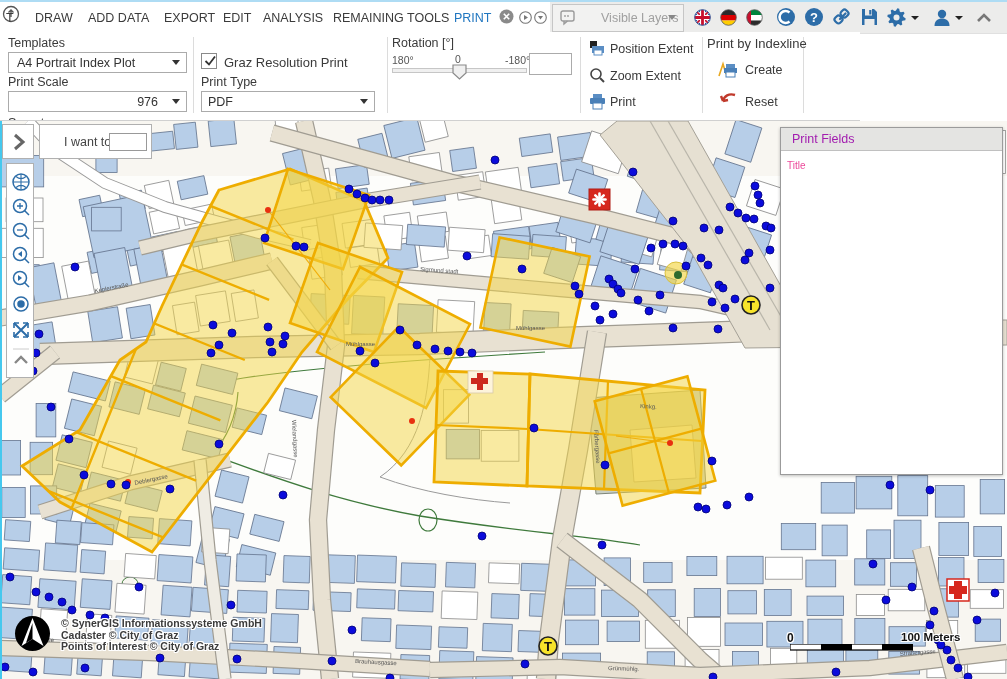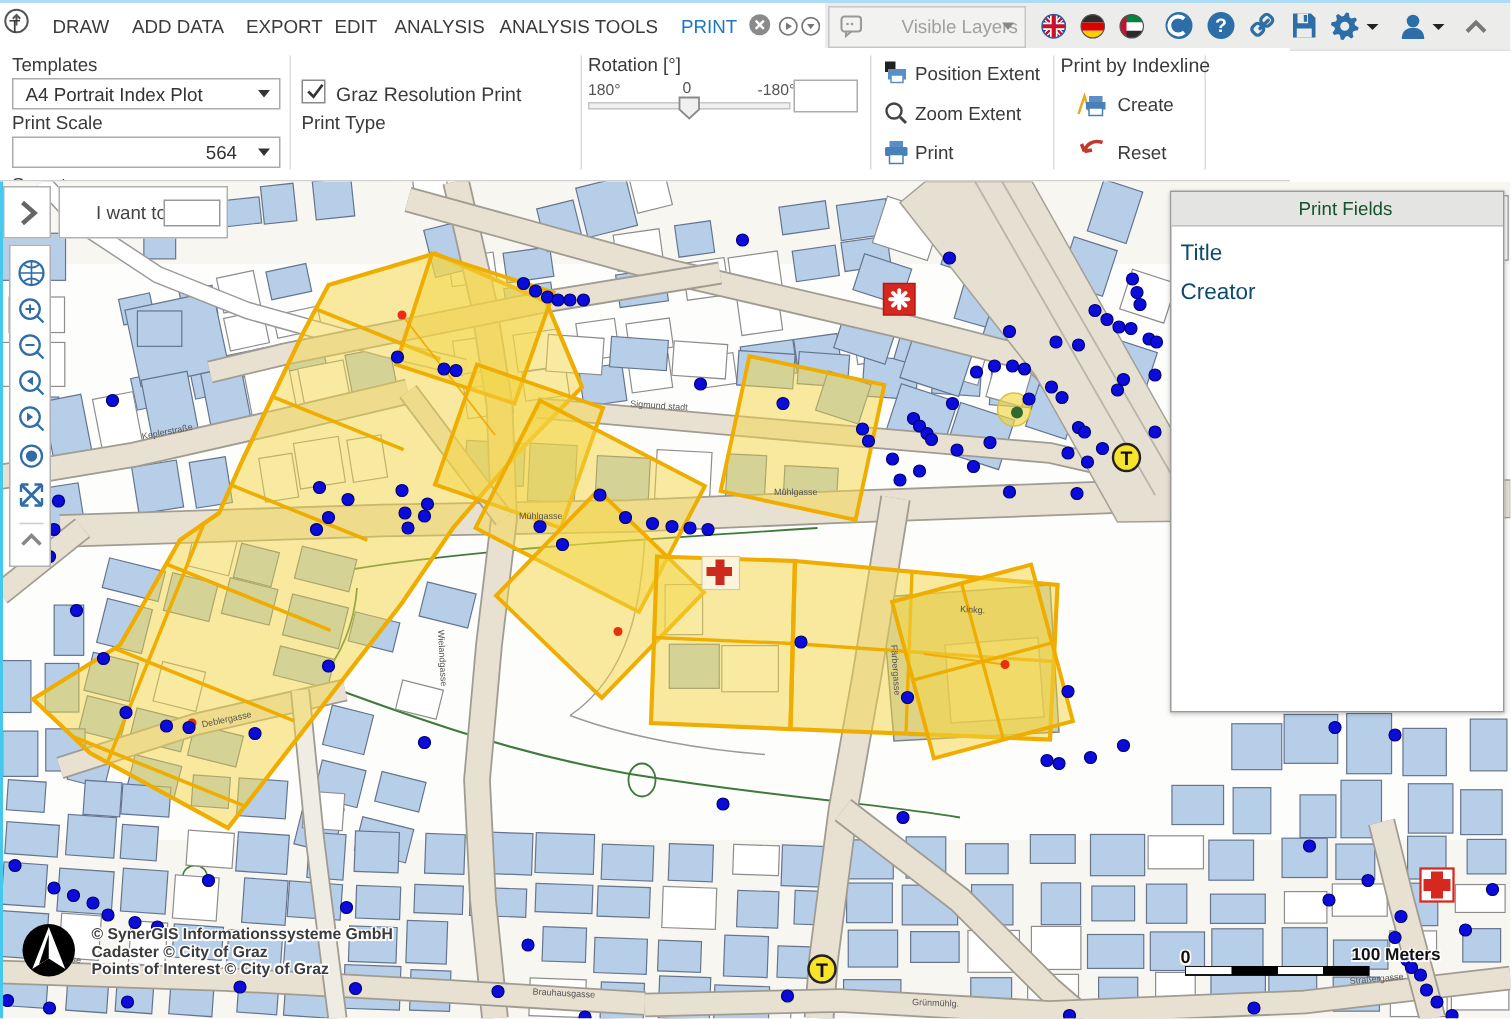--- a/index.html
+++ b/index.html
@@ -14,39 +14,39 @@
 .rsep { position:absolute; top:5px; width:1px; height:76px; background:#dcdcdc; }
 .dd { position:absolute; background:#fff; border:1px solid #ababab; font-size:12.5px; color:#333; }
 .dd .car { position:absolute; right:6px; top:7px; width:0; height:0; border-left:4.5px solid transparent; border-right:4.5px solid transparent; border-top:5px solid #333; }
 .btnrow { position:absolute; font-size:12.5px; color:#3a3a3a; white-space:nowrap; }
 
 #map { position:absolute; left:0; top:121px; width:1007px; height:558px; }
 #cyan { position:absolute; left:0; top:121px; width:2px; height:558px; background:#45c8ee; }
 .wbox { position:absolute; background:#fff; border:1px solid #b0b0b0; }
 
 #pf { position:absolute; left:780px; top:127px; width:223px; height:348px; background:#fff; border:1px solid #9b9b9b; box-shadow:0 1px 3px rgba(0,0,0,0.25); }
-#pf .hd { height:23px; background:#e4e4e2; border-bottom:1px solid #c0c0c0; font-size:12.5px; color:#14532d; line-height:23px; padding-left:11px;text-align:center; }
-#pf label { display:block; font-size:15px; color:#0c4a6e; margin:9px 0 2px 6px; }
+#pf .hd { height:23px; background:#e4e4e2; border-bottom:1px solid #c0c0c0; font-size:12.5px; color:#a21caf; line-height:23px; padding-left:11px; }
+#pf label { display:block; font-size:10px; color:#ec4899; margin:9px 0 2px 6px; }
 #pf input { display:block; width:175px; height:21px; margin-left:6px; border:1px solid #a0a0a0; font-size:12.5px; font-family:"Liberation Sans",sans-serif; color:#222; padding-left:4px; }
 .copyright { position:absolute; left:61px; top:618px; font-size:10.5px; font-weight:bold; color:#3b3b3b; line-height:11.5px; text-shadow:-1px -1px 0 #fff,1px -1px 0 #fff,-1px 1px 0 #fff,1px 1px 0 #fff,0 1px 0 #fff,0 -1px 0 #fff,1px 0 0 #fff,-1px 0 0 #fff; }
 </style></head><body>
 
 <div id="topbar">
   <div class="gray"></div>
   <svg class="abs" style="left:2px;top:3px" width="18" height="18" viewBox="0 0 18 18">
       <circle cx="9" cy="9" r="7.5" fill="none" stroke="#555" stroke-width="1.3"></circle>
       <path d="M9 5 L9 12 M6.5 7.5 L9 5 L11.5 7.5" stroke="#555" stroke-width="1.3" fill="none"></path>
     </svg>
   <div class="menu" style="left:6px">T</div>
   <div class="menu" style="left:35px">DRAW</div>
   <div class="menu" style="left:88px">ADD DATA</div>
   <div class="menu" style="left:164px">EXPORT</div>
   <div class="menu" style="left:223px">EDIT</div>
   <div class="menu" style="left:263px">ANALYSIS</div>
-  <div class="menu" style="left:333px">ANALYSIS TOOLS</div>
+  <div class="menu" style="left:333px">REMAINING TOOLS</div>
   <div class="menu blue" style="left:454px">PRINT</div>
   <svg class="abs" style="left:499px;top:7px" width="15" height="15" viewBox="0 0 15 15">
       <circle cx="7.5" cy="7.5" r="7" fill="#8a8a8a"></circle>
       <path d="M4.8 4.8 L10.2 10.2 M10.2 4.8 L4.8 10.2" stroke="#fff" stroke-width="1.6"></path>
     </svg>
   <svg class="abs" style="left:519px;top:9px" width="13" height="13" viewBox="0 0 13 13">
       <circle cx="6.5" cy="6.5" r="5.8" fill="none" stroke="#777" stroke-width="1.1"></circle>
       <path d="M5 4 L9 6.5 L5 9 Z" fill="#777"></path>
     </svg>
   <svg class="abs" style="left:534px;top:9px" width="13" height="13" viewBox="0 0 13 13">
@@ -148,31 +148,35 @@
   <div class="rsep" style="left:580px"></div>
   <div class="rsep" style="left:702px"></div>
   <div class="rsep" style="left:803px"></div>
   <div class="rlabel" style="left:8px;top:4px">Templates</div>
   <div class="dd" style="left:8px;top:20px;width:179px;height:21px">
       <span style="position:absolute;left:8px;top:3px">A4 Portrait Index Plot</span>
       <span class="car"></span>
     </div>
   <div class="rlabel" style="left:8px;top:43px">Print Scale</div>
   <div class="dd" style="left:8px;top:59px;width:179px;height:21px">
-      <span style="position:absolute;right:28px;top:3px">564</span>
+      <span style="position:absolute;right:28px;top:3px">976</span>
       <span class="car"></span>
     </div>
   <div class="rlabel" style="left:8px;top:84px">Somet</div>
 
   <div class="abs" style="left:201px;top:21px;width:16px;height:16px;border:1px solid #8a8a8a;background:#fff"></div>
   <svg class="abs" style="left:203px;top:22px" width="14" height="14" viewBox="0 0 14 14">
       <path d="M2.5 7 L6 10.5 L12 2.5" fill="none" stroke="#333" stroke-width="1.8"></path>
     </svg>
   <div class="rlabel" style="left:224px;top:23px;font-size:13px">Graz Resolution Print</div>
   <div class="rlabel" style="left:201px;top:43px">Print Type</div>
+  <div class="dd" style="left:201px;top:59px;width:174px;height:21px">
+      <span style="position:absolute;left:6px;top:3px">PDF</span>
+      <span class="car"></span>
+    </div>
 
   <div class="rlabel" style="left:392px;top:4px">Rotation [°]</div>
   <div class="abs" style="left:392px;top:22px;font-size:10.5px;color:#555">180°</div>
   <div class="abs" style="left:505px;top:22px;font-size:10.5px;color:#555">-180°</div>
   <div class="abs" style="left:455px;top:21px;font-size:10.5px;color:#555">0</div>
   <div class="abs" style="left:392px;top:36px;width:135px;height:5px;background:#f0f0f0;border:1px solid #c6c6c6"></div>
   <svg class="abs" style="left:451px;top:31px" width="17" height="18" viewBox="0 0 17 18">
       <path d="M2 2 H15 V10 L8.5 16 L2 10 Z" fill="#f0f0f0" stroke="#8a8a8a" stroke-width="1.2"></path>
     </svg>
   <div class="abs" style="left:529px;top:21px;width:43px;height:22px;background:#fff;border:1px solid #ababab"></div>
@@ -742,21 +746,20 @@
         </g>
     </g>
     <path d="M3 178 H19" stroke="#ccc" stroke-width="1"></path>
     <path d="M5 192 L11 186 L17 192" fill="none" stroke="#888" stroke-width="2.4"></path>
   </svg>
 </div>
 
 <div id="pf">
   <div class="hd">Print Fields</div>
   <label>Title</label>
-  <label>Creator</label>
 </div>
 
 <svg class="abs" style="left:14px;top:615px" width="37" height="37" viewBox="0 0 37 37">
   <circle cx="18.5" cy="18.5" r="17.5" fill="#000"></circle>
   <polygon points="18.5,3 7.5,31 18.5,24 29.5,31" fill="#fff"></polygon>
   <polygon points="18.5,8 18.5,24 12,28" fill="#000"></polygon>
 </svg>
 <div class="copyright">© SynerGIS Informationssysteme GmbH<br>Cadaster © City of Graz<br>Points of Interest © City of Graz</div>
 
 <div class="abs" style="left:787px;top:631px;font-size:12px;font-weight:bold;color:#111;text-shadow:1px 1px 0 #fff,-1px -1px 0 #fff,1px -1px 0 #fff,-1px 1px 0 #fff">0</div>

